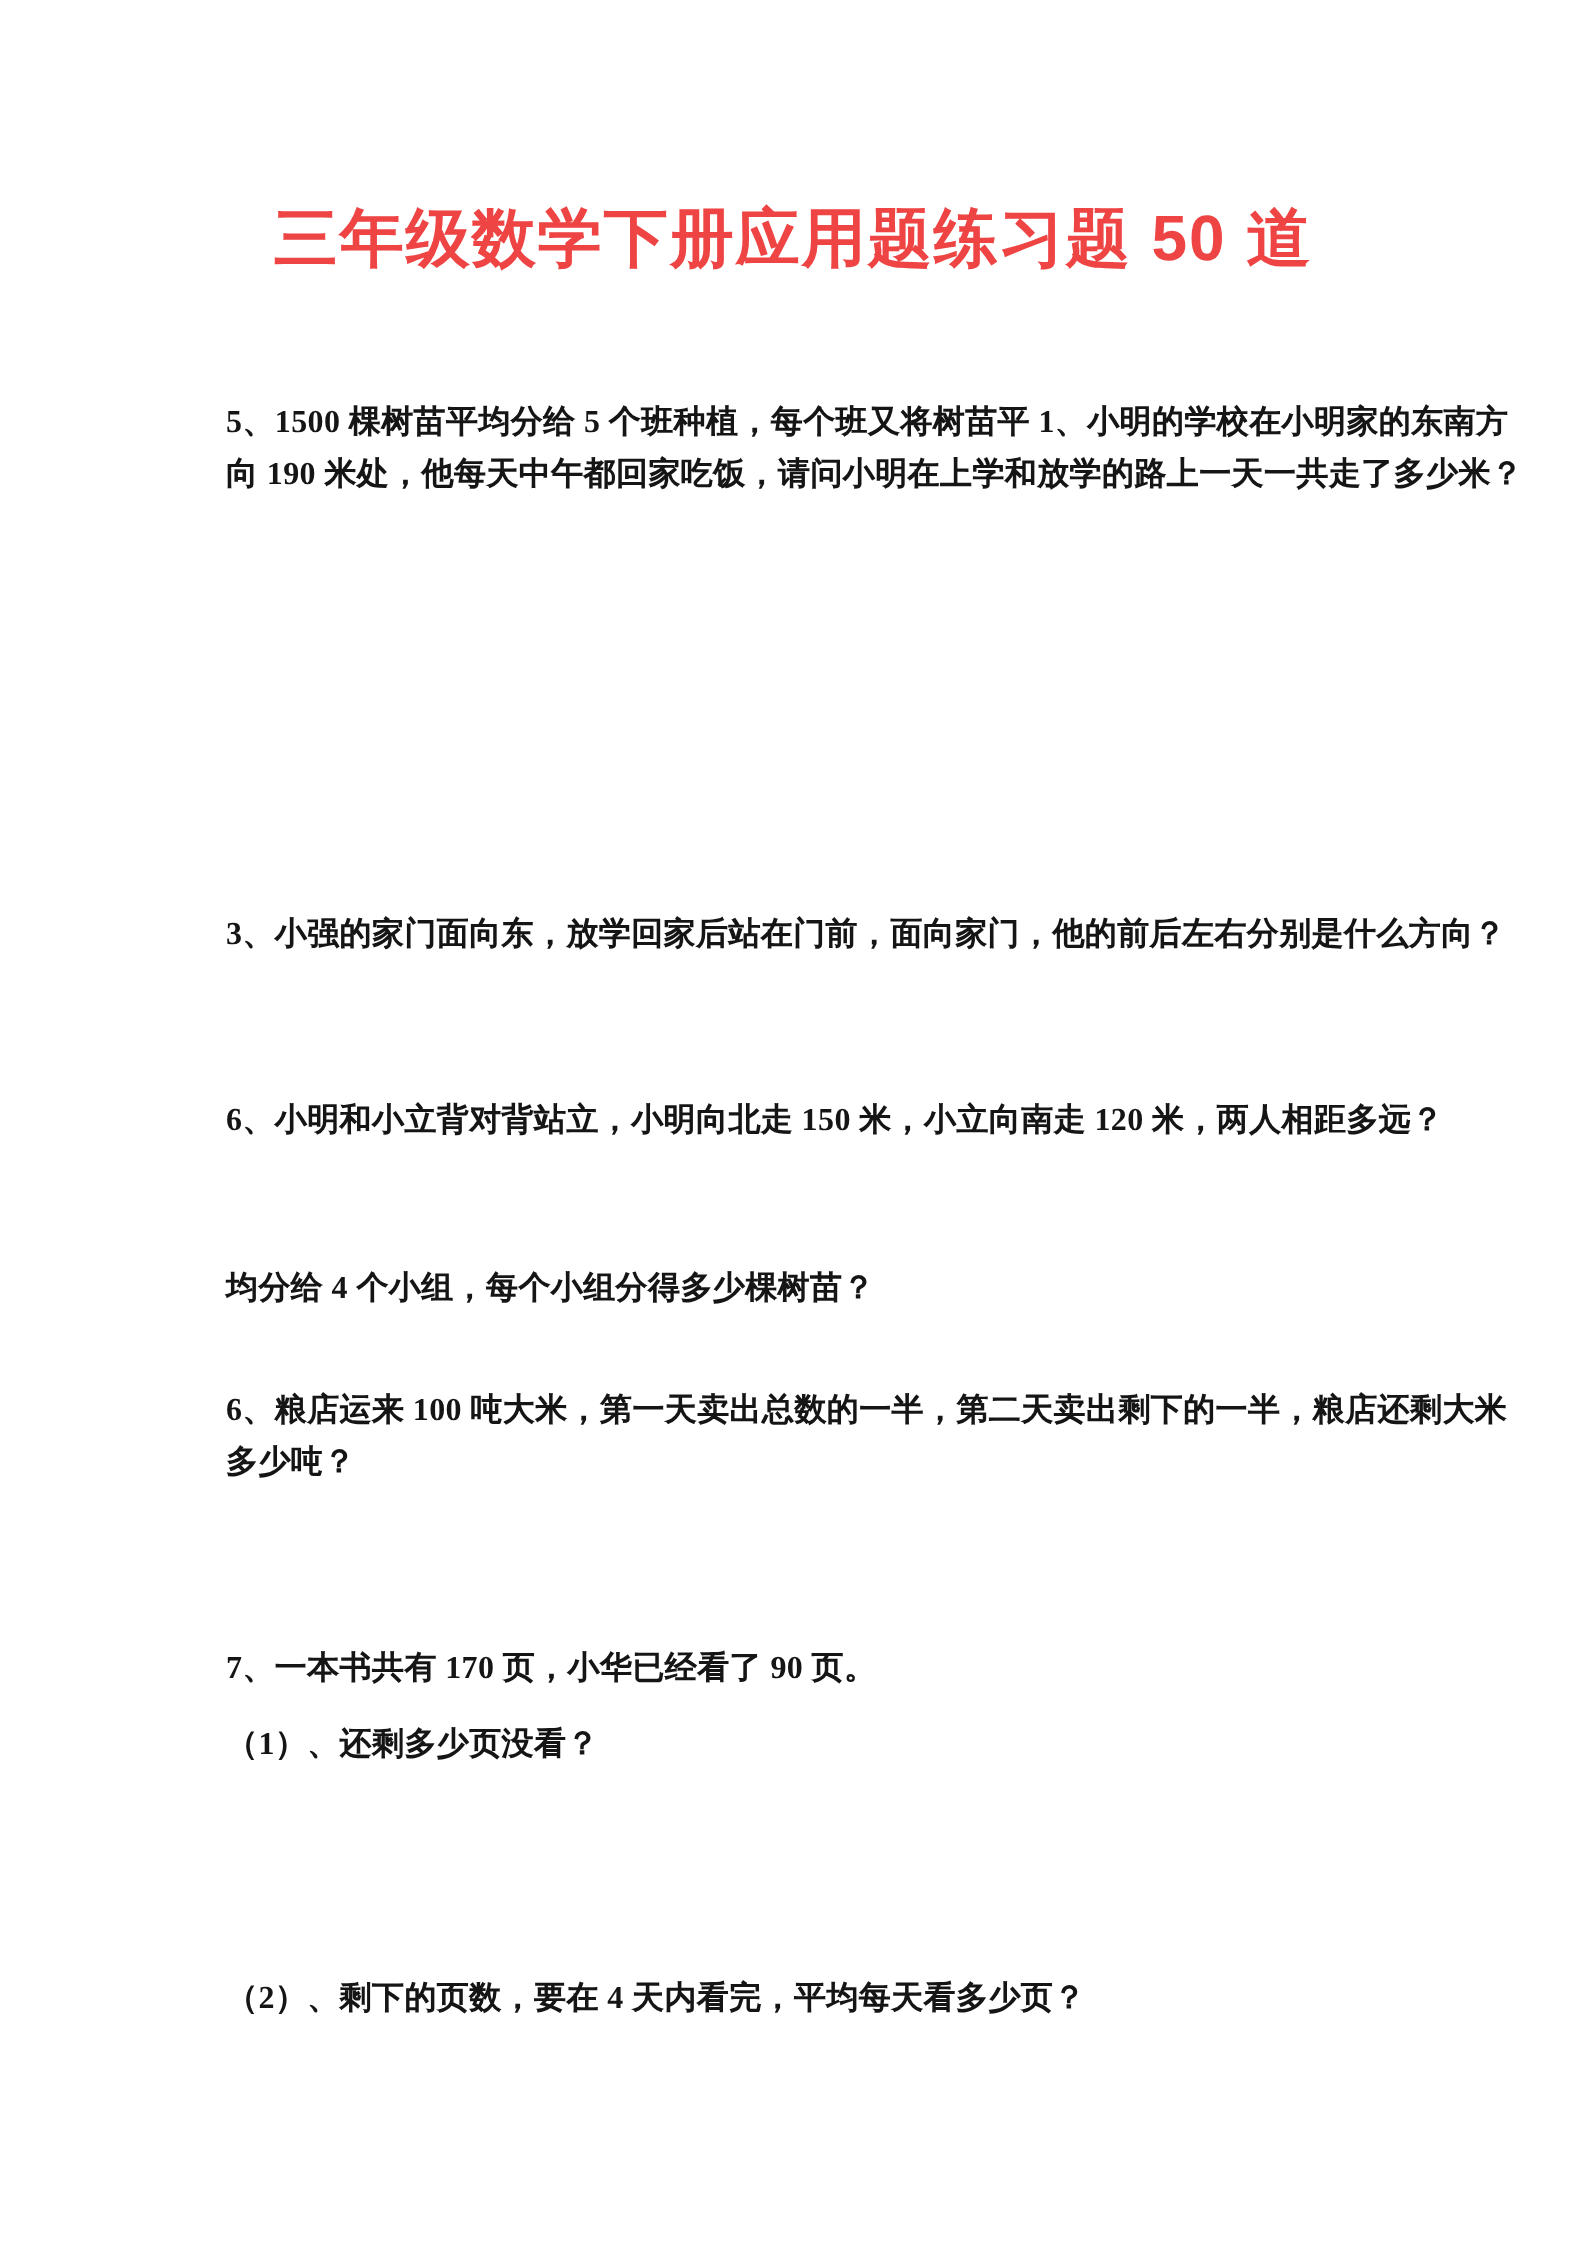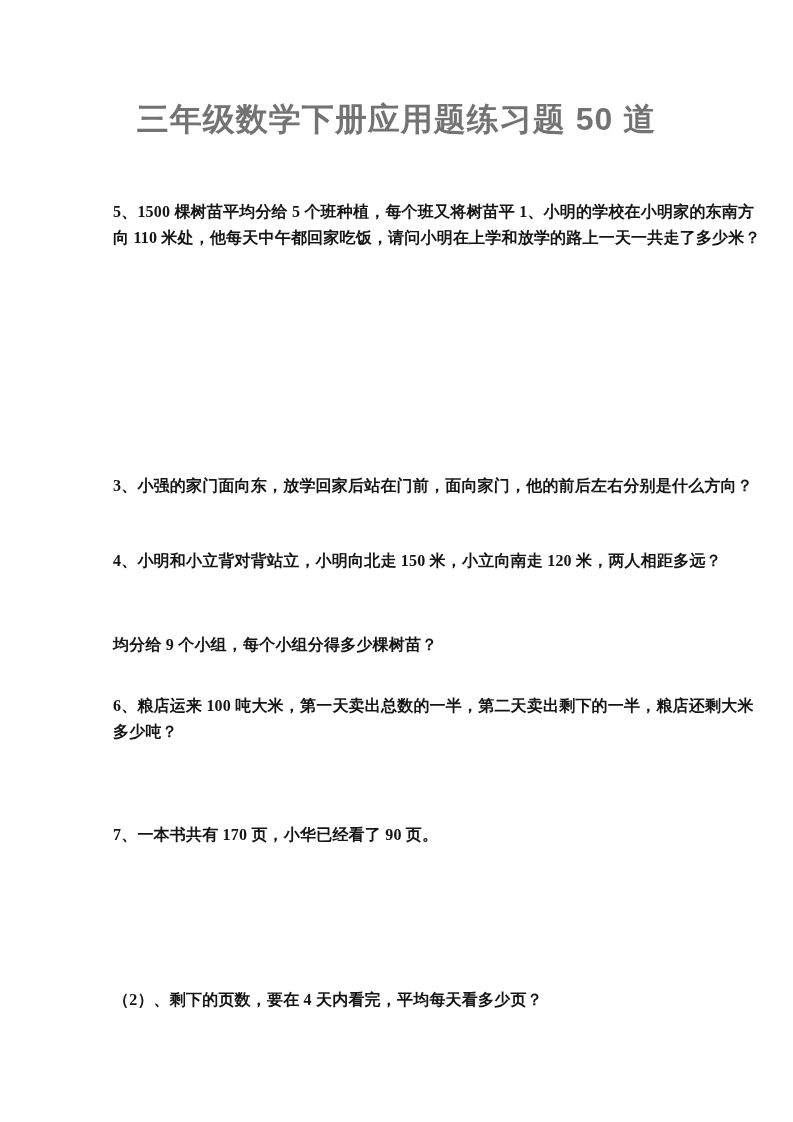--- a/index.html
+++ b/index.html
@@ -19,81 +19,84 @@
     position: absolute;
     top: 94px;
     left: 0;
     right: 0;
     text-align: center;
     font-family: "Liberation Sans", sans-serif;
     font-weight: 900;
     font-size: 32px;
     line-height: 50px;
     letter-spacing: 1px;
-    color: #737373;
+    color: #ef4444;
     white-space: nowrap;
   }
   .para {
     position: absolute;
     left: 113px;
     right: 90px;
     font-family: "Liberation Serif", serif;
     font-weight: bold;
     font-size: 16px;
     line-height: 26px;
     color: #151515;
   }
   .para .line {
     white-space: nowrap;
     letter-spacing: 0.2px;
   }
   .p1 { top: 199px; }
   .p2 { top: 322px; }
-  .p3 { top: 473px; }
+  .p3 { top: 455px; }
   .p4 { top: 548px; }
   .p5 { top: 632px; }
   .p6 { top: 693px; }
   .p7 { top: 822px; }
   .p8 { top: 860px; }
   .p9 { top: 987px; }
 </style>
 </head>
 <body>
 
 <div class="page">
 
   <div class="doc-title">三年级数学下册应用题练习题 50 道</div>
 
   <div class="para p1">
     <div class="line">5、1500 棵树苗平均分给 5 个班种植，每个班又将树苗平 1、小明的学校在小明家的东南方</div>
-    <div class="line">向 110 米处，他每天中午都回家吃饭，请问小明在上学和放学的路上一天一共走了多少米？</div>
+    <div class="line">向 190 米处，他每天中午都回家吃饭，请问小明在上学和放学的路上一天一共走了多少米？</div>
   </div>
 
   <div class="para p2">
   </div>
 
   <div class="para p3">
     <div class="line">3、小强的家门面向东，放学回家后站在门前，面向家门，他的前后左右分别是什么方向？</div>
   </div>
 
   <div class="para p4">
-    <div class="line">4、小明和小立背对背站立，小明向北走 150 米，小立向南走 120 米，两人相距多远？</div>
+    <div class="line">6、小明和小立背对背站立，小明向北走 150 米，小立向南走 120 米，两人相距多远？</div>
   </div>
 
   <div class="para p5">
-    <div class="line">均分给 9 个小组，每个小组分得多少棵树苗？</div>
+    <div class="line">均分给 4 个小组，每个小组分得多少棵树苗？</div>
   </div>
 
   <div class="para p6">
     <div class="line">6、粮店运来 100 吨大米，第一天卖出总数的一半，第二天卖出剩下的一半，粮店还剩大米</div>
     <div class="line">多少吨？</div>
   </div>
 
   <div class="para p7">
     <div class="line">7、一本书共有 170 页，小华已经看了 90 页。</div>
   </div>
 
+  <div class="para p8">
+    <div class="line">（1）、还剩多少页没看？</div>
+  </div>
 
   <div class="para p9">
     <div class="line">（2）、剩下的页数，要在 4 天内看完，平均每天看多少页？</div>
   </div>
 
 </div>
 
 </body></html>

